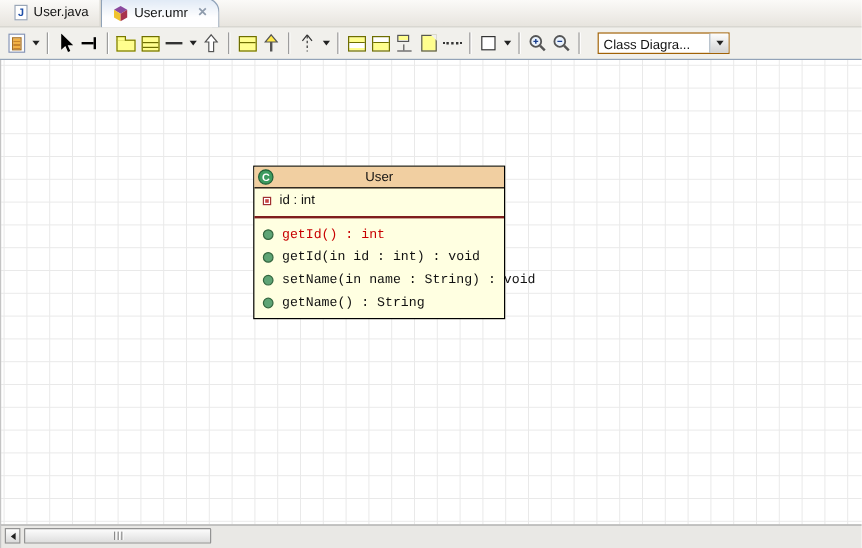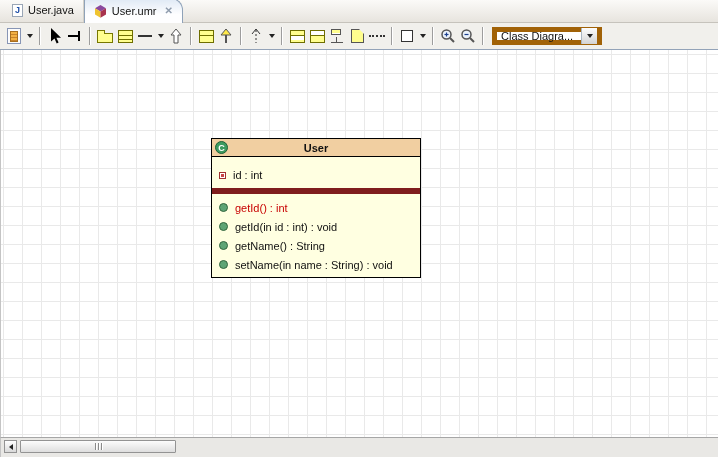--- a/index.html
+++ b/index.html
@@ -53,42 +53,42 @@
   .ic-anchor .a-box  { position:absolute; left:1px; top:0; width:10px; height:6px; border:1px solid #555;
                        background:linear-gradient(#FFFE8E 0 3px,#FFF 3px); }
   .ic-anchor .a-stem { position:absolute; left:6px; top:8px; width:1px; height:5px; background:#555; }
   .ic-anchor .a-base { position:absolute; left:1px; top:13px; width:12px; height:1px; background:#555; }
   .ic-note { position:relative; width:13px; height:14px; background:#FFFE8E; border:1px solid #555; }
   .ic-note::after { content:""; position:absolute; right:-1px; top:-1px; width:0; height:0;
                     border-left:5px solid transparent; border-top:5px solid #F1F0EC; }
   .ic-dotted { width:16px; height:0; border-top:2px dotted #333; }
   .ic-rect { width:12px; height:12px; border:1px solid #333; background:#fff; }
 
-  .combo { margin-left:4px; width:110px; height:18px; border:5px solid #a16207; background:#fff;
-           display:flex; align-items:center; }
+  .combo { margin-left:10px; width:110px; height:18px; border:1px solid #a16207; background:#fff;
+           display:flex; align-items:flex-end; }
   .combo-text { flex:1; padding-left:4px; white-space:nowrap; overflow:hidden; }
   .combo-btn { width:16px; height:16px; background:linear-gradient(#FDFDFD,#D4D4D4);
                border-left:1px solid #AAB6C2; display:flex; align-items:center; justify-content:center; }
 
   
   .canvas { flex:1; position:relative; overflow:hidden; border-left:1px solid #C4C4C4;
             background-color:#FFFFFF;
             background-image:linear-gradient(to right,#E9E9E9 1px,transparent 1px),
                              linear-gradient(to bottom,#E9E9E9 1px,transparent 1px);
             background-size:19px 19px; background-position:2px 4px; }
 
   .uml-class { position:absolute; left:210px; top:88px; width:210px; border:1px solid #000; background:#FFFFE1; }
   .uml-header { height:18px; background:#F1CFA1; border-bottom:1px solid #000; position:relative;
                 display:flex; align-items:center; justify-content:center; }
   .class-icon { position:absolute; left:3px; top:2px; width:13px; height:13px; border-radius:50%;
                 background:#3D9B60; border:1px solid #1F6038; color:#fff; font-weight:bold; font-size:9px;
                 line-height:12px; text-align:center; }
-  .uml-title { font-weight:bold; }
-  .uml-attrs { padding:8px 0 3px 0; }
-  .uml-methods { border-top:6px solid #7f1d1d; padding:4px 4px 3px 0; }
+  .uml-title { font-weight:normal; }
+  .uml-attrs { padding:0 0 3px 0; }
+  .uml-methods { border-top:2px solid #7f1d1d; padding:4px 4px 3px 0;font-family:Liberation Mono, monospace; }
   .uml-row { height:20px; display:flex; align-items:center; padding-left:7px; gap:7px; }
   .uml-methods .uml-row { height:19px; }
   .attr-icon { position:relative; width:7px; height:7px; background:#fff; border:1px solid #A03030; flex:0 0 auto; }
   .attr-icon::after { content:""; position:absolute; left:1px; top:1px; width:3px; height:3px; background:#C84444; }
   .method-icon { width:9px; height:9px; border-radius:50%; background:#5EA475; border:1px solid #33663F; flex:0 0 auto; }
   .row-text { white-space:nowrap; }
   .row-text.hl { color:#C80000; }
 
   
   .hscroll { height:20px; background:#E9E8E5; border-top:1px solid #A6A6A6; border-left:1px solid #C4C4C4; position:relative; }
@@ -256,25 +256,25 @@
         <div class="uml-row">
           <span class="method-icon"></span>
           <span class="row-text hl">getId() : int</span>
         </div>
         <div class="uml-row">
           <span class="method-icon"></span>
           <span class="row-text">getId(in id : int) : void</span>
         </div>
         <div class="uml-row">
           <span class="method-icon"></span>
+          <span class="row-text">setName(in name : String) : void</span>
+        </div>
+        <div class="uml-row">
+          <span class="method-icon"></span>
           <span class="row-text">getName() : String</span>
-        </div>
-        <div class="uml-row">
-          <span class="method-icon"></span>
-          <span class="row-text">setName(in name : String) : void</span>
         </div>
       </div>
     </div>
   </div>
 
   <div class="hscroll">
     <span class="scroll-btn">
       <span class="tri-left"></span>
     </span>
     <span class="scroll-thumb">

